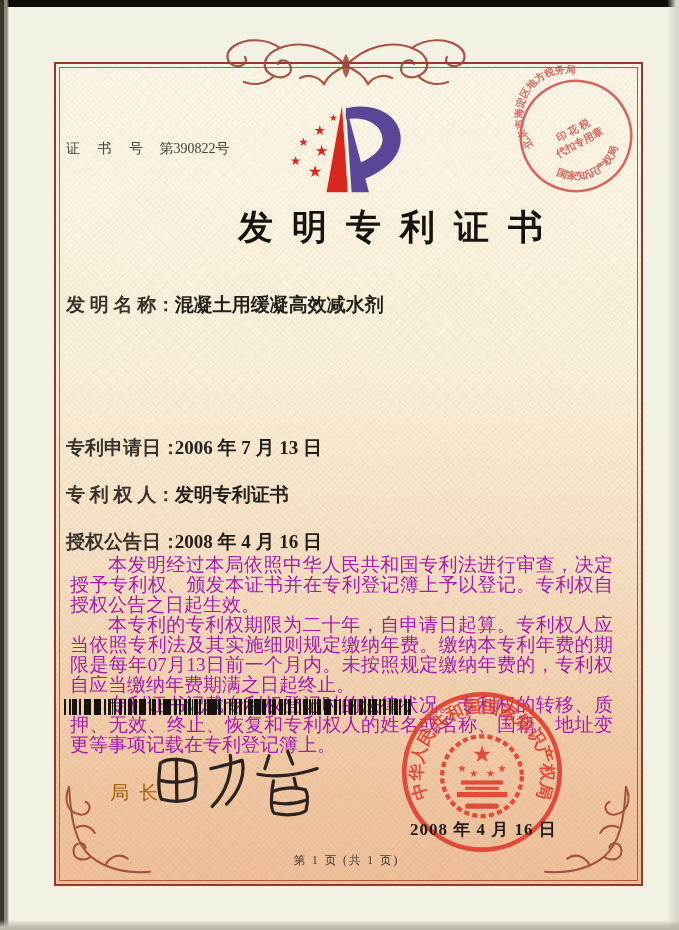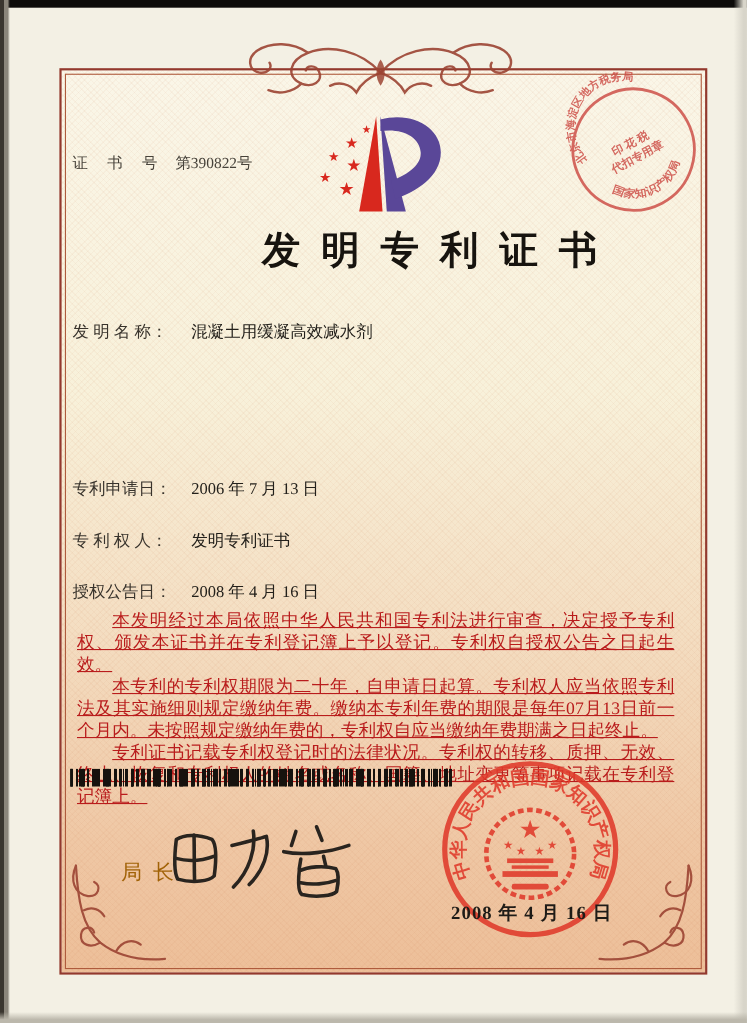--- a/index.html
+++ b/index.html
@@ -35,27 +35,27 @@
   .logo{position:absolute;left:276px;top:96px;width:130px;height:106px;}
   
   .tax-stamp{position:absolute;left:512px;top:72px;width:128px;height:128px;
              transform:rotate(-28deg);opacity:.82;}
   .stamp-arc{font-size:10px;font-weight:700;fill:#cc4a43;}
   .stamp-center{font-size:10.5px;font-weight:700;fill:#cc4a43;text-anchor:middle;}
   
   .title{position:absolute;left:54px;top:204px;width:585px;text-align:center;
          font-size:35px;font-weight:700;color:#17140f;letter-spacing:19px;text-indent:19px;padding-left:44px;}
   
-  .field{position:absolute;left:66px;font-size:15px;white-space:nowrap;}
+  .field{position:absolute;left:66px;font-size:19px;white-space:nowrap;font-weight:bold;}
   .flabel{display:inline-block;width:104px;color:#38332c;}
   .fvalue{color:#23201b;}
   
   .body-text{position:absolute;left:70px;top:555px;width:543px;}
-  .body-text p{margin:0;font-size:16px;line-height:20px;text-indent:2em;
-               text-align:justify;color:#b91c1c;text-decoration:underline;}
+  .body-text p{margin:0;font-size:19px;line-height:20px;text-indent:2em;
+               text-align:justify;color:#a21caf;}
   
   .barcode{position:absolute;left:64px;top:699px;width:347px;height:16px;z-index:2;
     background-image:
       repeating-linear-gradient(90deg,#16120e 0 2px,transparent 2px 5px),
       repeating-linear-gradient(90deg,#16120e 0 1px,transparent 1px 8px),
       repeating-linear-gradient(90deg,#16120e 0 2px,transparent 2px 11px),
       repeating-linear-gradient(90deg,transparent 0 9px,#16120e 9px 12px,transparent 12px 23px);}
   
   .sig-label{position:absolute;left:110px;top:780px;font-size:19px;letter-spacing:10px;color:#a16207;}
   .signature{position:absolute;left:152px;top:736px;width:180px;height:92px;transform:rotate(-2deg);z-index:3;}
@@ -210,14 +210,15 @@
         <rect x="60" y="88" width="40" height="4"></rect>
         <rect x="64" y="94" width="32" height="3"></rect>
         <rect x="56" y="99" width="48" height="5"></rect>
         <rect x="64" y="110" width="32" height="5" rx="2"></rect>
       </g>
     </svg>
   </div>
 
   <div class="seal-date">2008 年 4 月 16 日</div>
 
+  <div class="footer">第 1 页 (共 1 页)</div>
 
 </div>
 
 </body></html>

